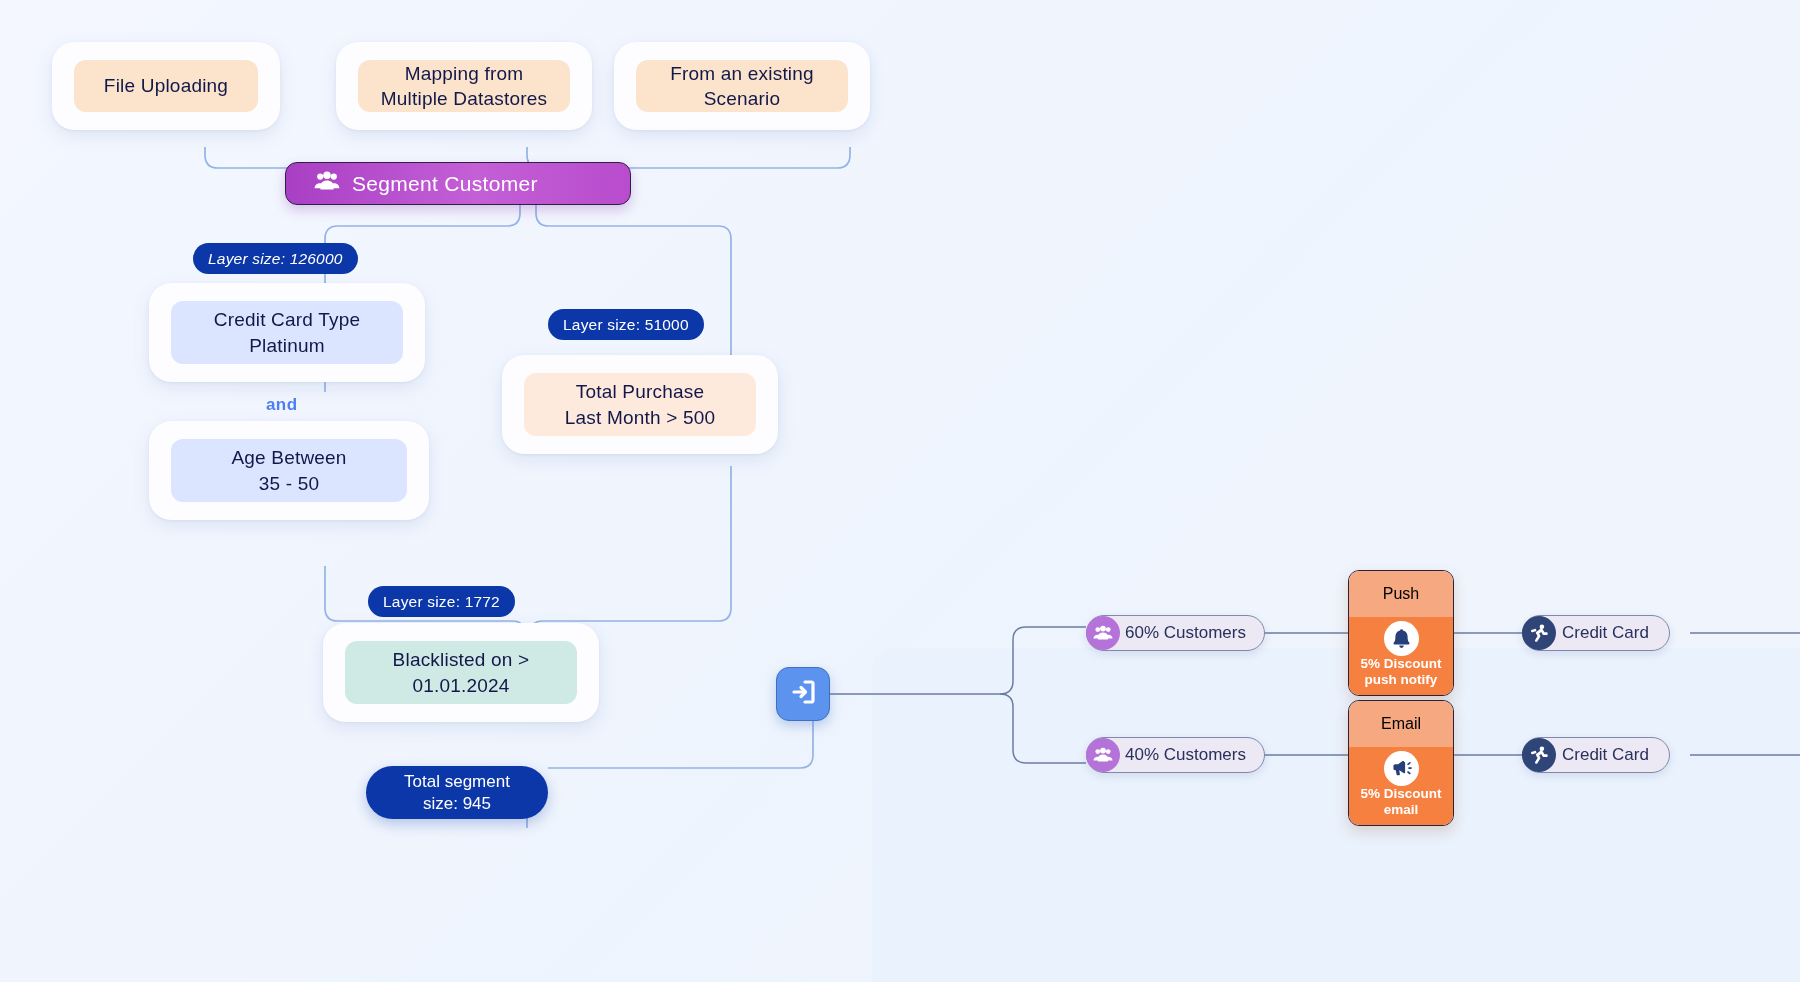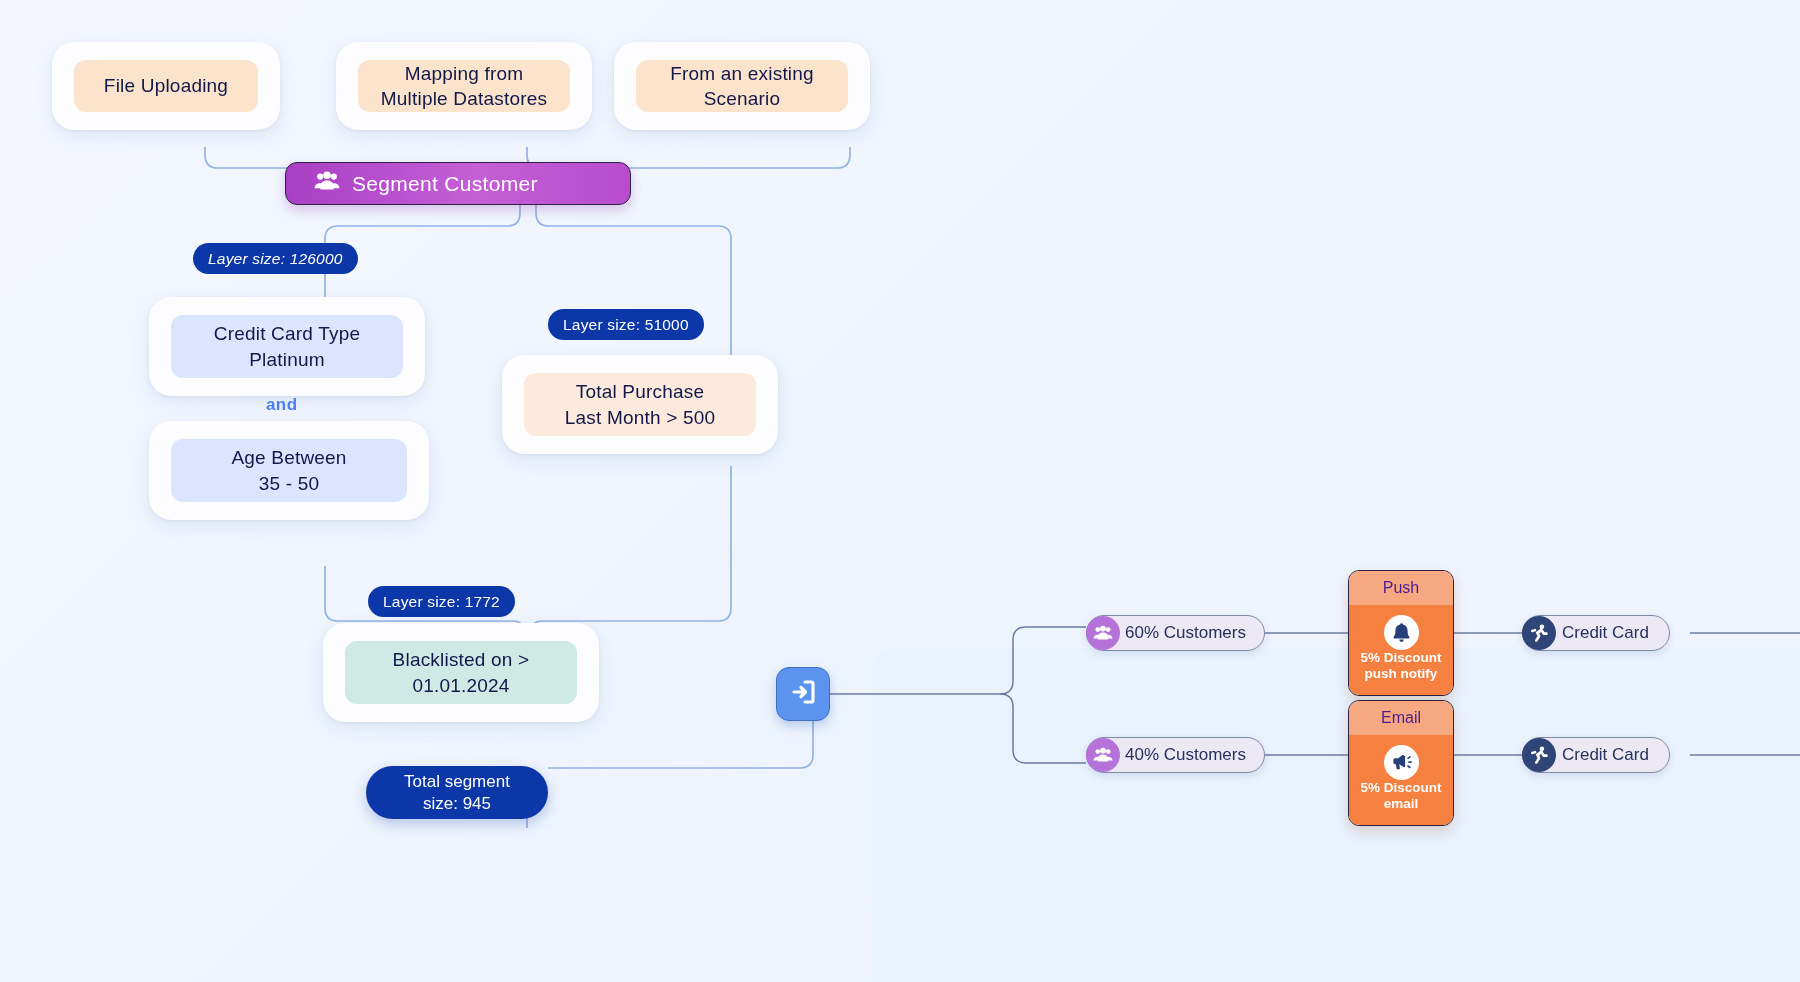--- a/index.html
+++ b/index.html
@@ -185,23 +185,23 @@
     width: 106px;
     height: 126px;
     border-radius: 11px;
     border: 1px solid #2b2240;
     overflow: hidden;
     display: flex;
     flex-direction: column;
     box-shadow: 0 6px 14px rgba(150,90,50,0.22);
   }
   .channel-card .ch-head {
-    height: 34px;
+    height: 46px;
     background: #f6a981;
-    color: #4c1d95;
+    color: #000000;
     font-size: 16px;
     display: flex;
     align-items: center;
     justify-content: center;
     flex: 0 0 auto;
   }
   .channel-card .ch-body {
     flex: 1;
     background: #f6803f;
     display: flex;
@@ -346,21 +346,21 @@
   </div>
 
   <div class="layer-badge" style="left:548px; top:309px;">
     <span>Layer size: 51000</span>
   </div>
 
   <div class="layer-badge" style="left:368px; top:586px;">
     <span>Layer size: 1772</span>
   </div>
 
-  <div class="soft-card" style="left:149px; top:283px; width:276px; height:99px;margin-top:14px;">
+  <div class="soft-card" style="left:149px; top:283px; width:276px; height:99px;">
     <div class="inner lav">
       <span class="cond-text">
         <span>Credit Card Type</span><br>
         <span>Platinum</span>
       </span>
     </div>
   </div>
 
   <div class="and-op" style="left:266px; top:395px;">
     <span>and</span>

